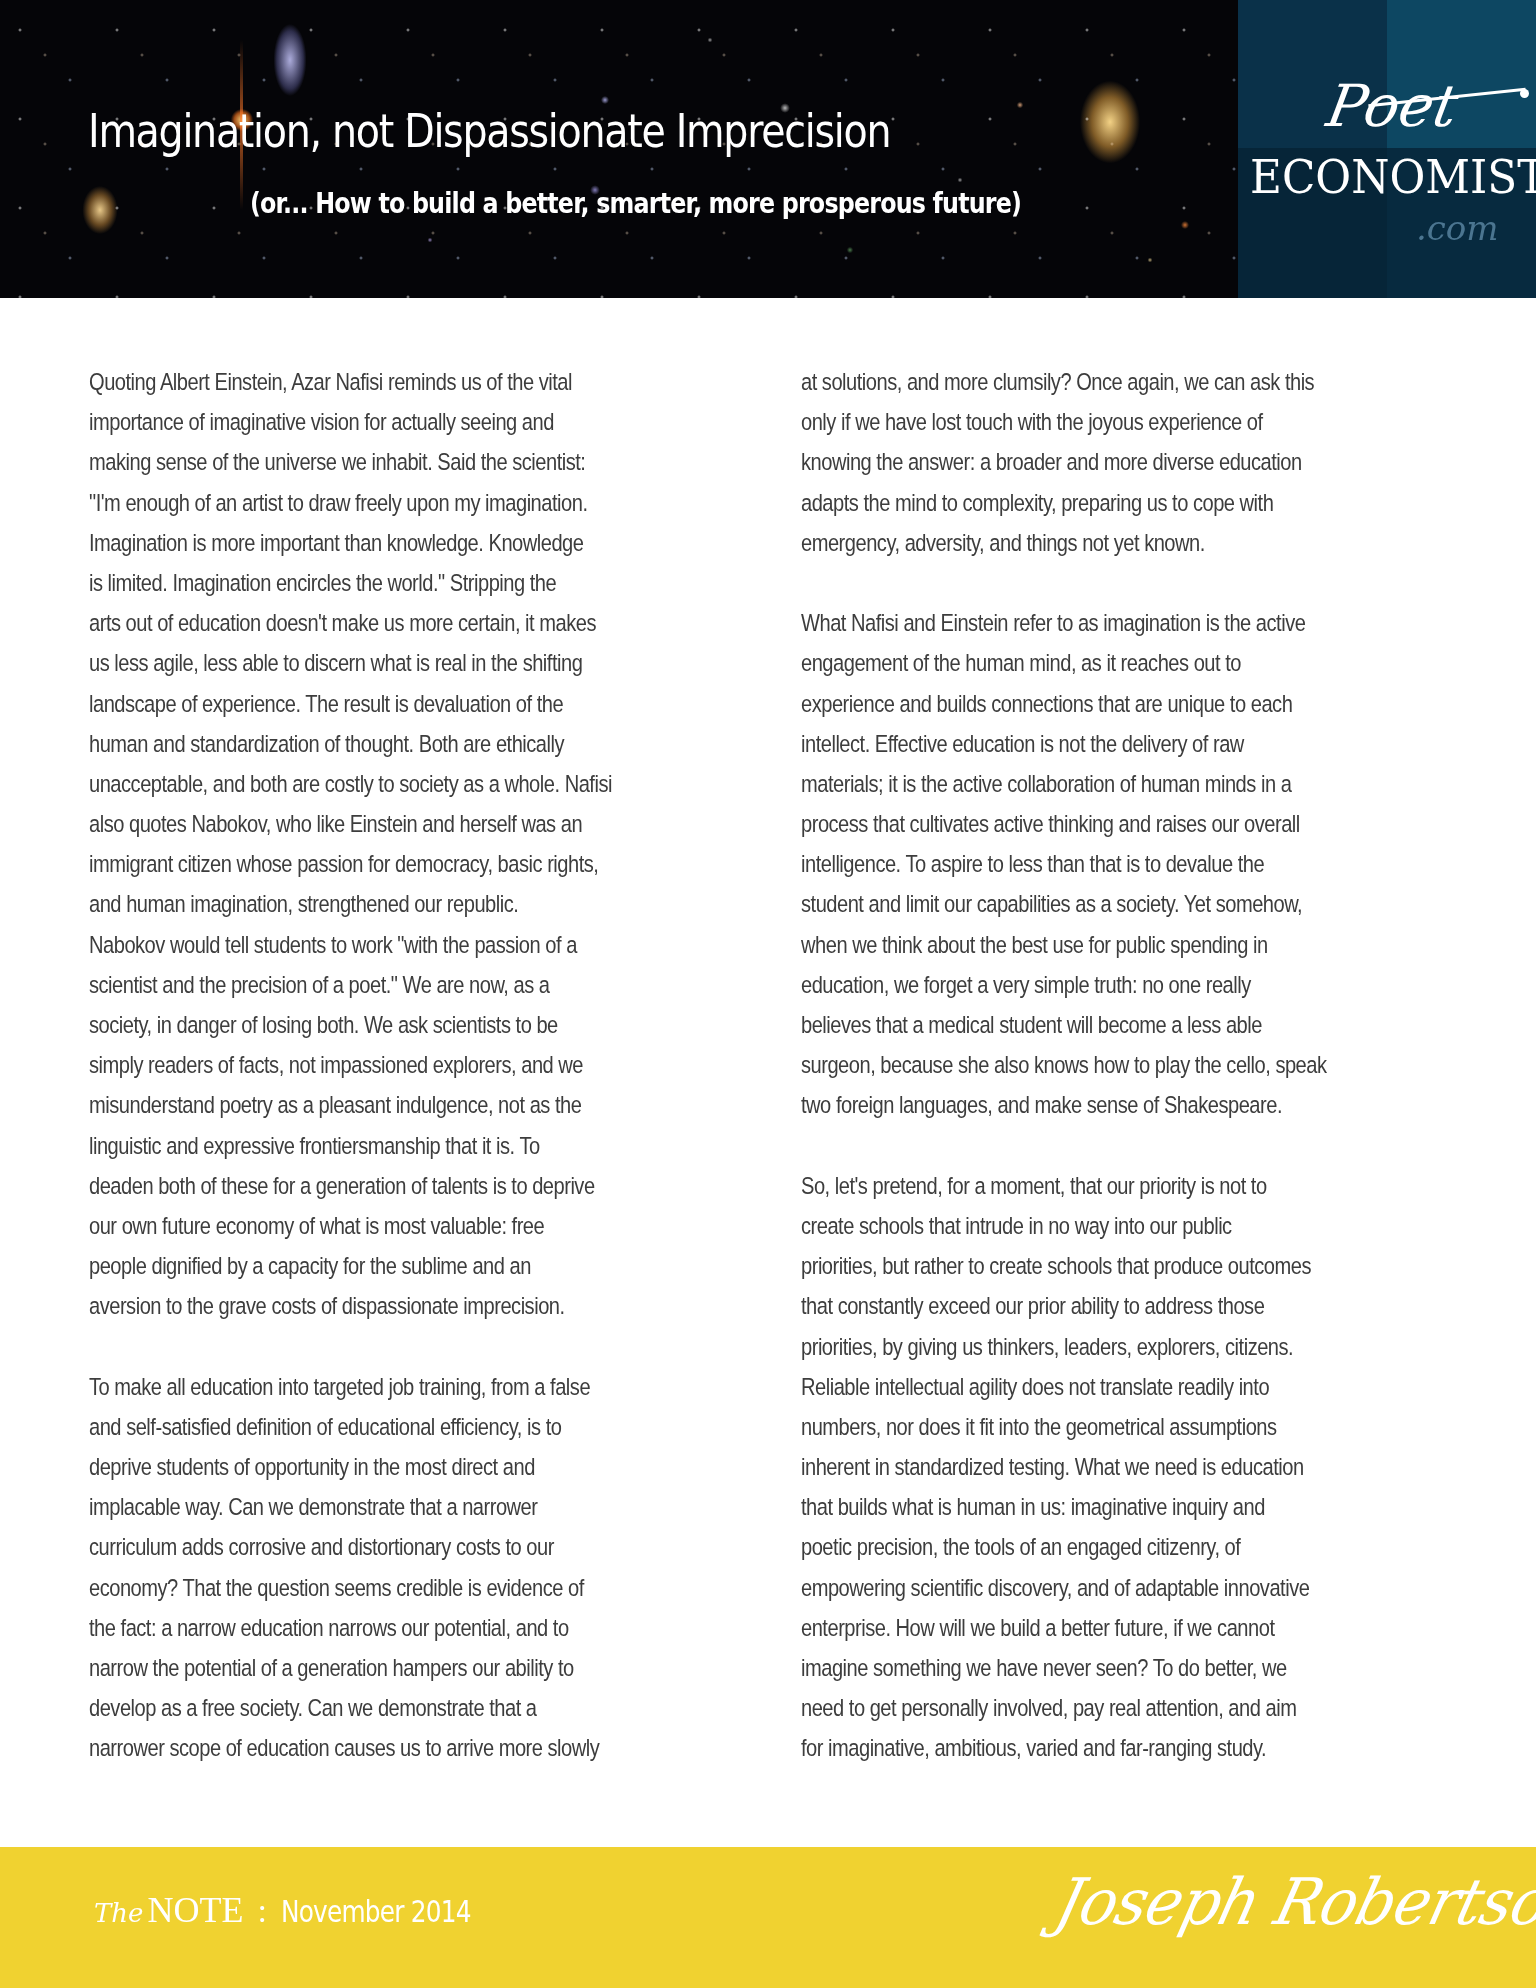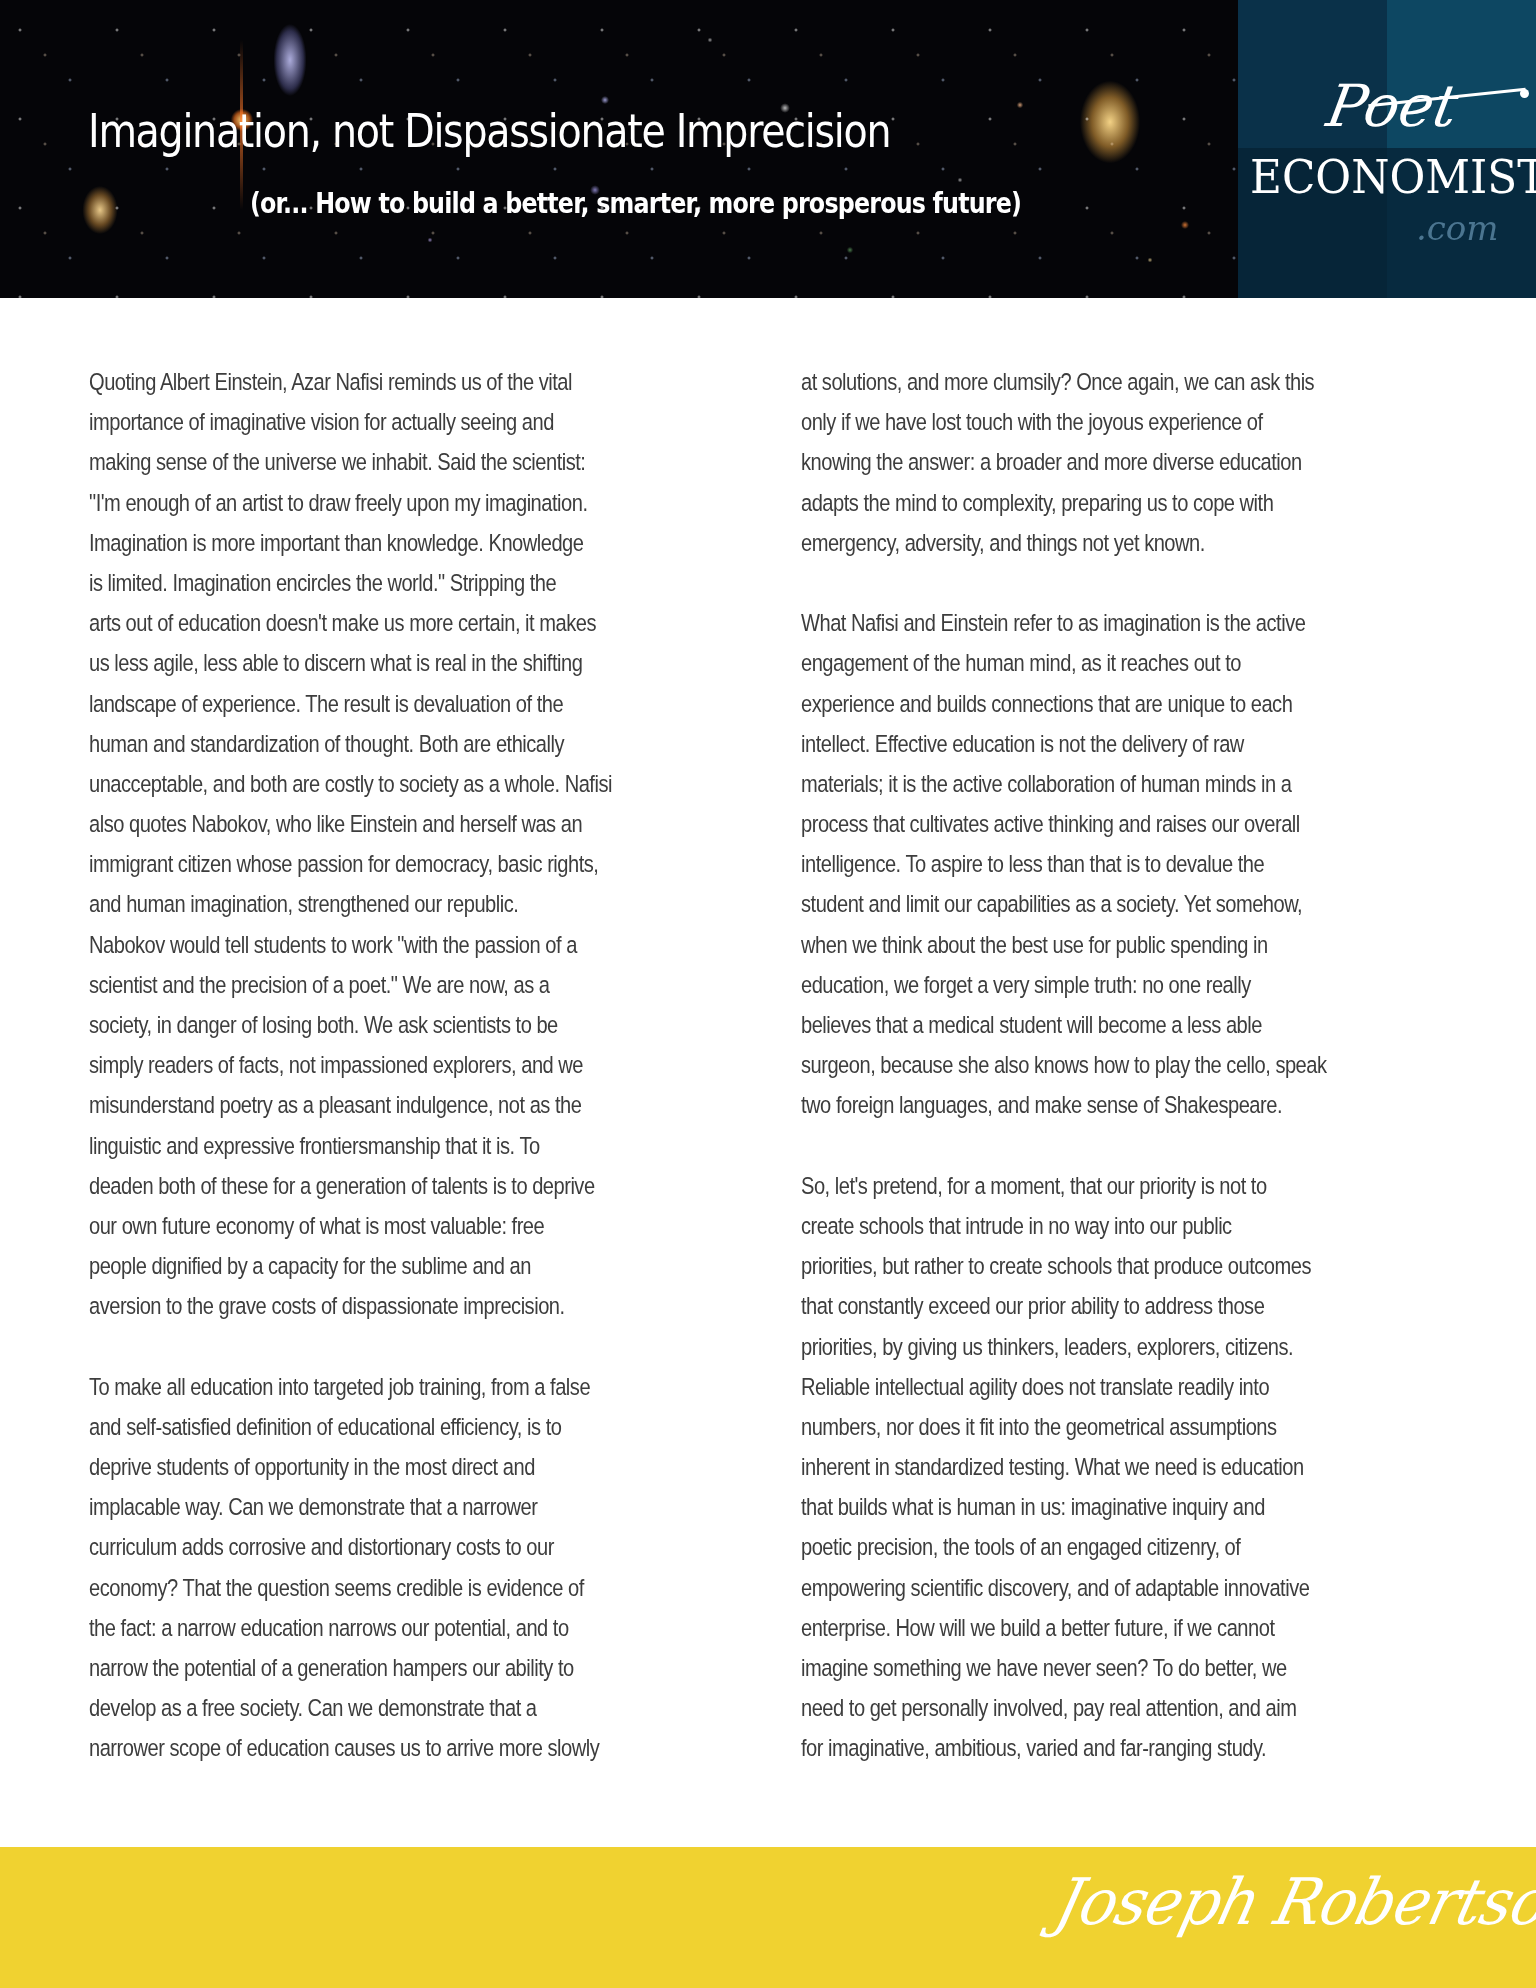--- a/index.html
+++ b/index.html
@@ -285,14 +285,17 @@
         <span class="line">economy? That the question seems credible is evidence of</span>
         <span class="line">the fact: a narrow education narrows our potential, and to</span>
         <span class="line">narrow the potential of a generation hampers our ability to</span>
         <span class="line">develop as a free society. Can we demonstrate that a</span>
         <span class="line">narrower scope of education causes us to arrive more slowly</span>
       </div>
     </section>
 </main>
 
 <footer class="footer">
+  <div class="footer-note">
+    <span class="footer-the">The</span><span class="footer-brand">NOTE</span><span class="footer-sep">:</span><span class="footer-date">November 2014</span>
+  </div>
   <div class="signature">Joseph Robertson</div>
 </footer>
 
 </body></html>

